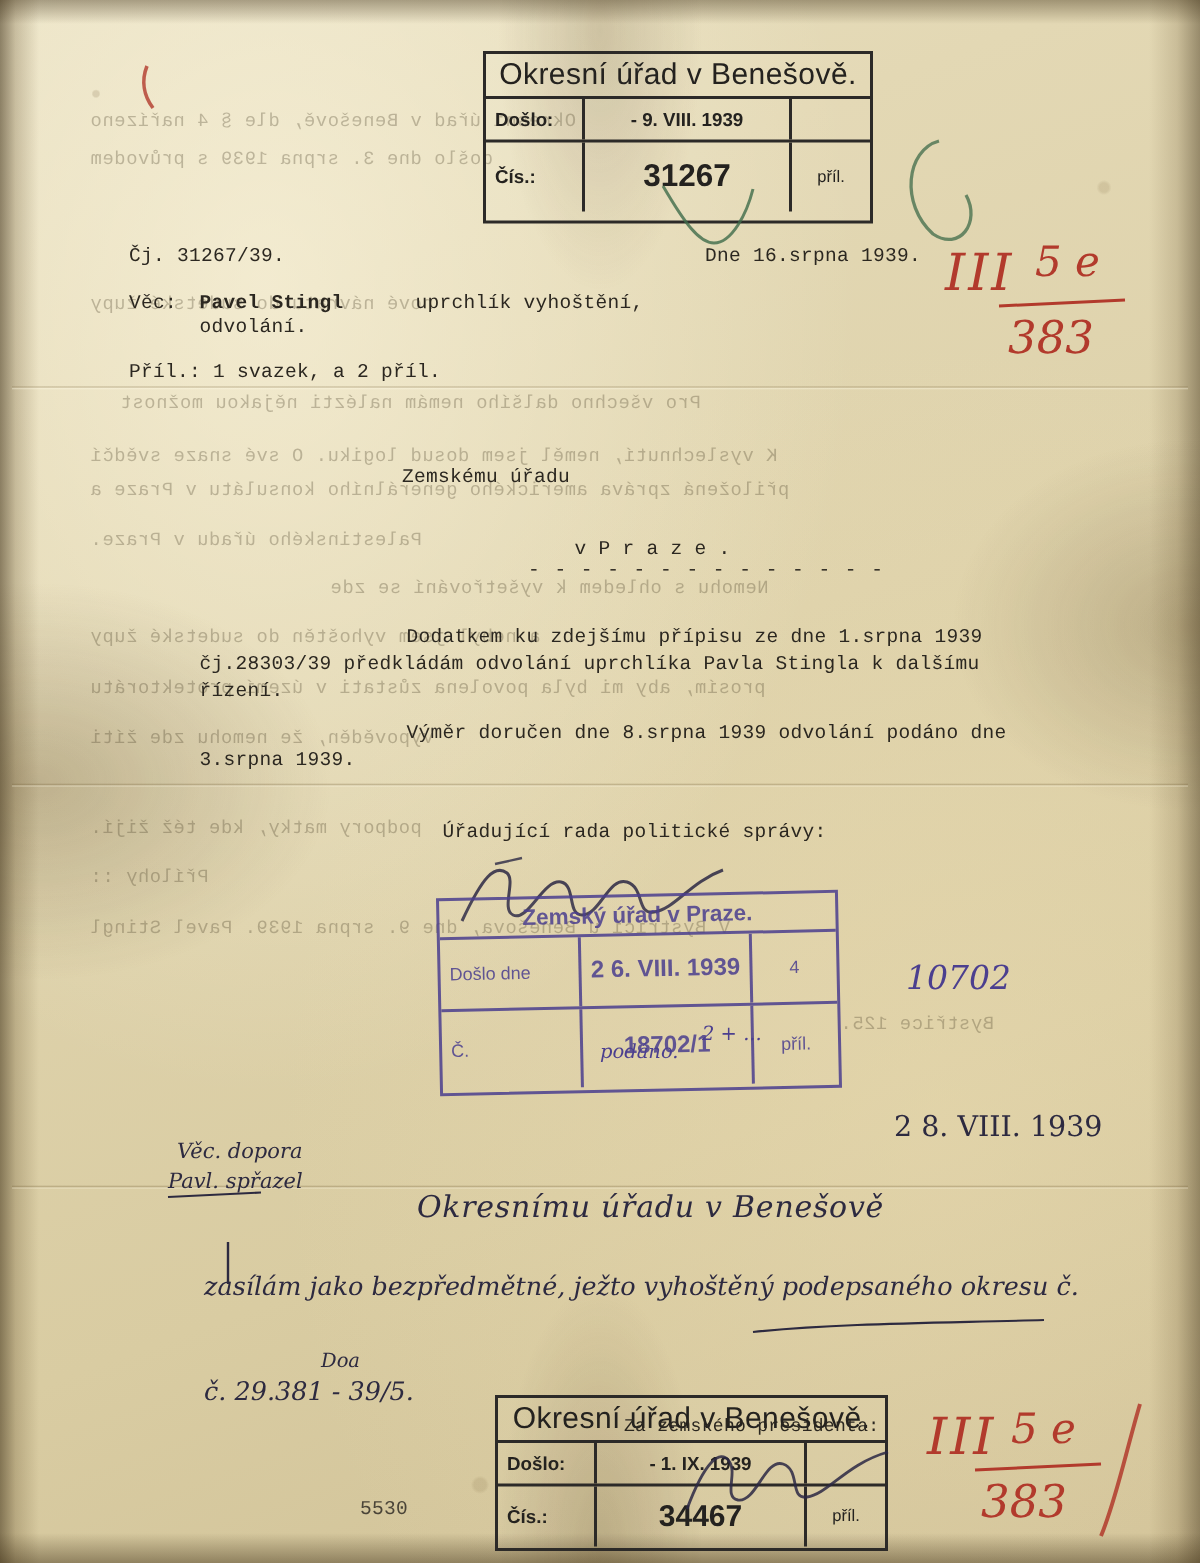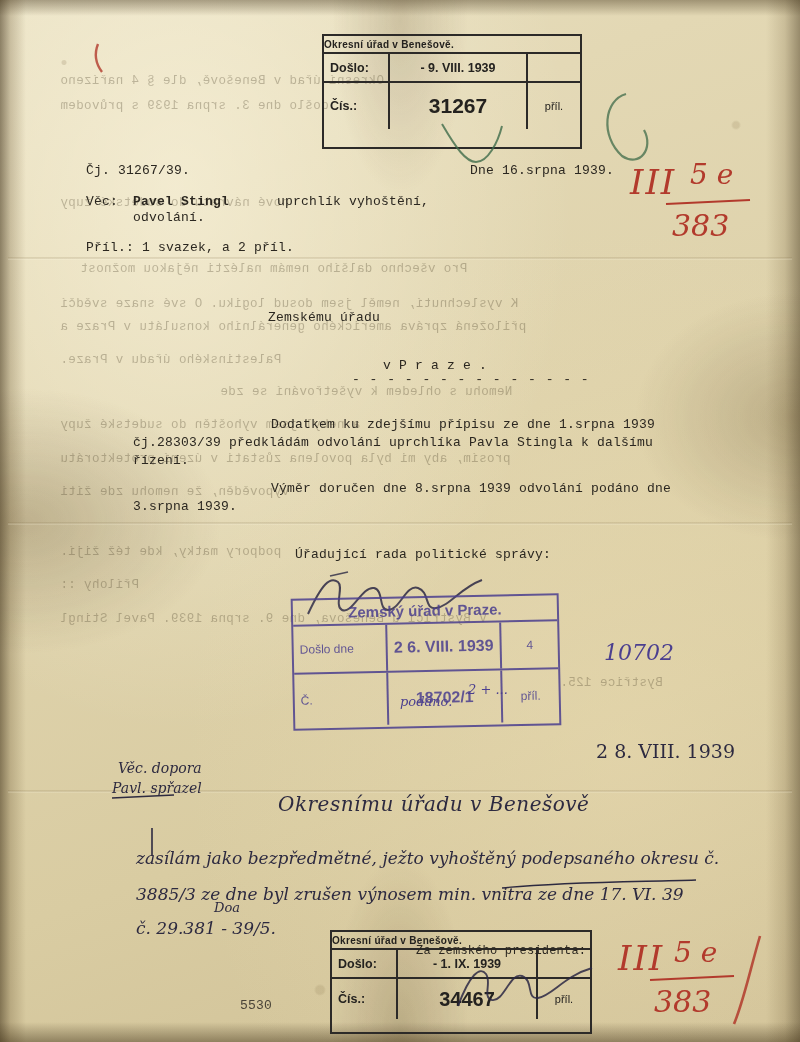--- a/index.html
+++ b/index.html
@@ -103,23 +103,23 @@
     box-sizing: border-box;
     pointer-events: auto;
   }
   .stamp-black {
     border: 2px solid #2c2a28;
     color: #24221f;
     font-family: "Liberation Sans", sans-serif;
     background: rgba(255,255,255,0.04);
   }
   .stamp-black .title {
-    text-align: left;
-    font-weight: bold;
-    font-size: 10px;
+    text-align: center;
+    font-weight: normal;
+    font-size: 20px;
     padding: 3px 0 2px;
     border-bottom: 2px solid #2c2a28;
     letter-spacing: 0.3px;
   }
   .stamp-black .row {
     display: flex;
     align-items: center;
     border-bottom: 2px solid #2c2a28;
     height: 27px;
     font-size: 12.5px;
@@ -342,21 +342,20 @@
   <div class="hand ink" style="left:596px; top:740px; font-size:19px; font-style:normal;">2 8. VIII. 1939</div>
 
   <div class="hand ink" style="left:118px; top:760px; font-size:14px;">Věc. dopora</div>
   <div class="hand ink" style="left:112px; top:780px; font-size:14px;">Pavl. spřazel</div>
   <svg class="sig-svg" style="left:110px; top:792px;" width="70" height="10" viewBox="0 0 70 10">
     <path d="M2 6 L64 3" stroke="#2d2a40" stroke-width="1.4" fill="none"></path>
   </svg>
 
   <div class="hand ink" style="left:278px; top:792px; font-size:20px; letter-spacing:0.5px;">Okresnímu úřadu v Benešově</div>
   <div class="hand ink" style="left:136px; top:848px; font-size:17px;">zasílám jako bezpředmětné, ježto vyhoštěný podepsaného okresu č.</div>
-  <div class="hand ink" style="left:136px; top:884px; font-size:17px;">3885/3 ze dne byl zrušen výnosem min. vnitra ze dne 17. VI. 39</div>
   <div class="hand ink" style="left:214px; top:900px; font-size:13px;">Doa</div>
   <div class="hand ink" style="left:136px; top:918px; font-size:17px;">č. 29.381 - 39/5.</div>
   <svg class="sig-svg" style="left:132px; top:826px;" width="40" height="34" viewBox="0 0 40 34">
     <path d="M20 2 L20 30" stroke="#2d2a40" stroke-width="1.6" fill="none"></path>
   </svg>
   <svg class="sig-svg" style="left:500px; top:876px;" width="200" height="20" viewBox="0 0 200 20">
     <path d="M2 12 C60 6, 130 6, 196 4" stroke="#2d2a40" stroke-width="1.4" fill="none"></path>
   </svg>
 
   <div class="stamp stamp-black" style="left:330px; top:930px; width:262px; height:104px;">

